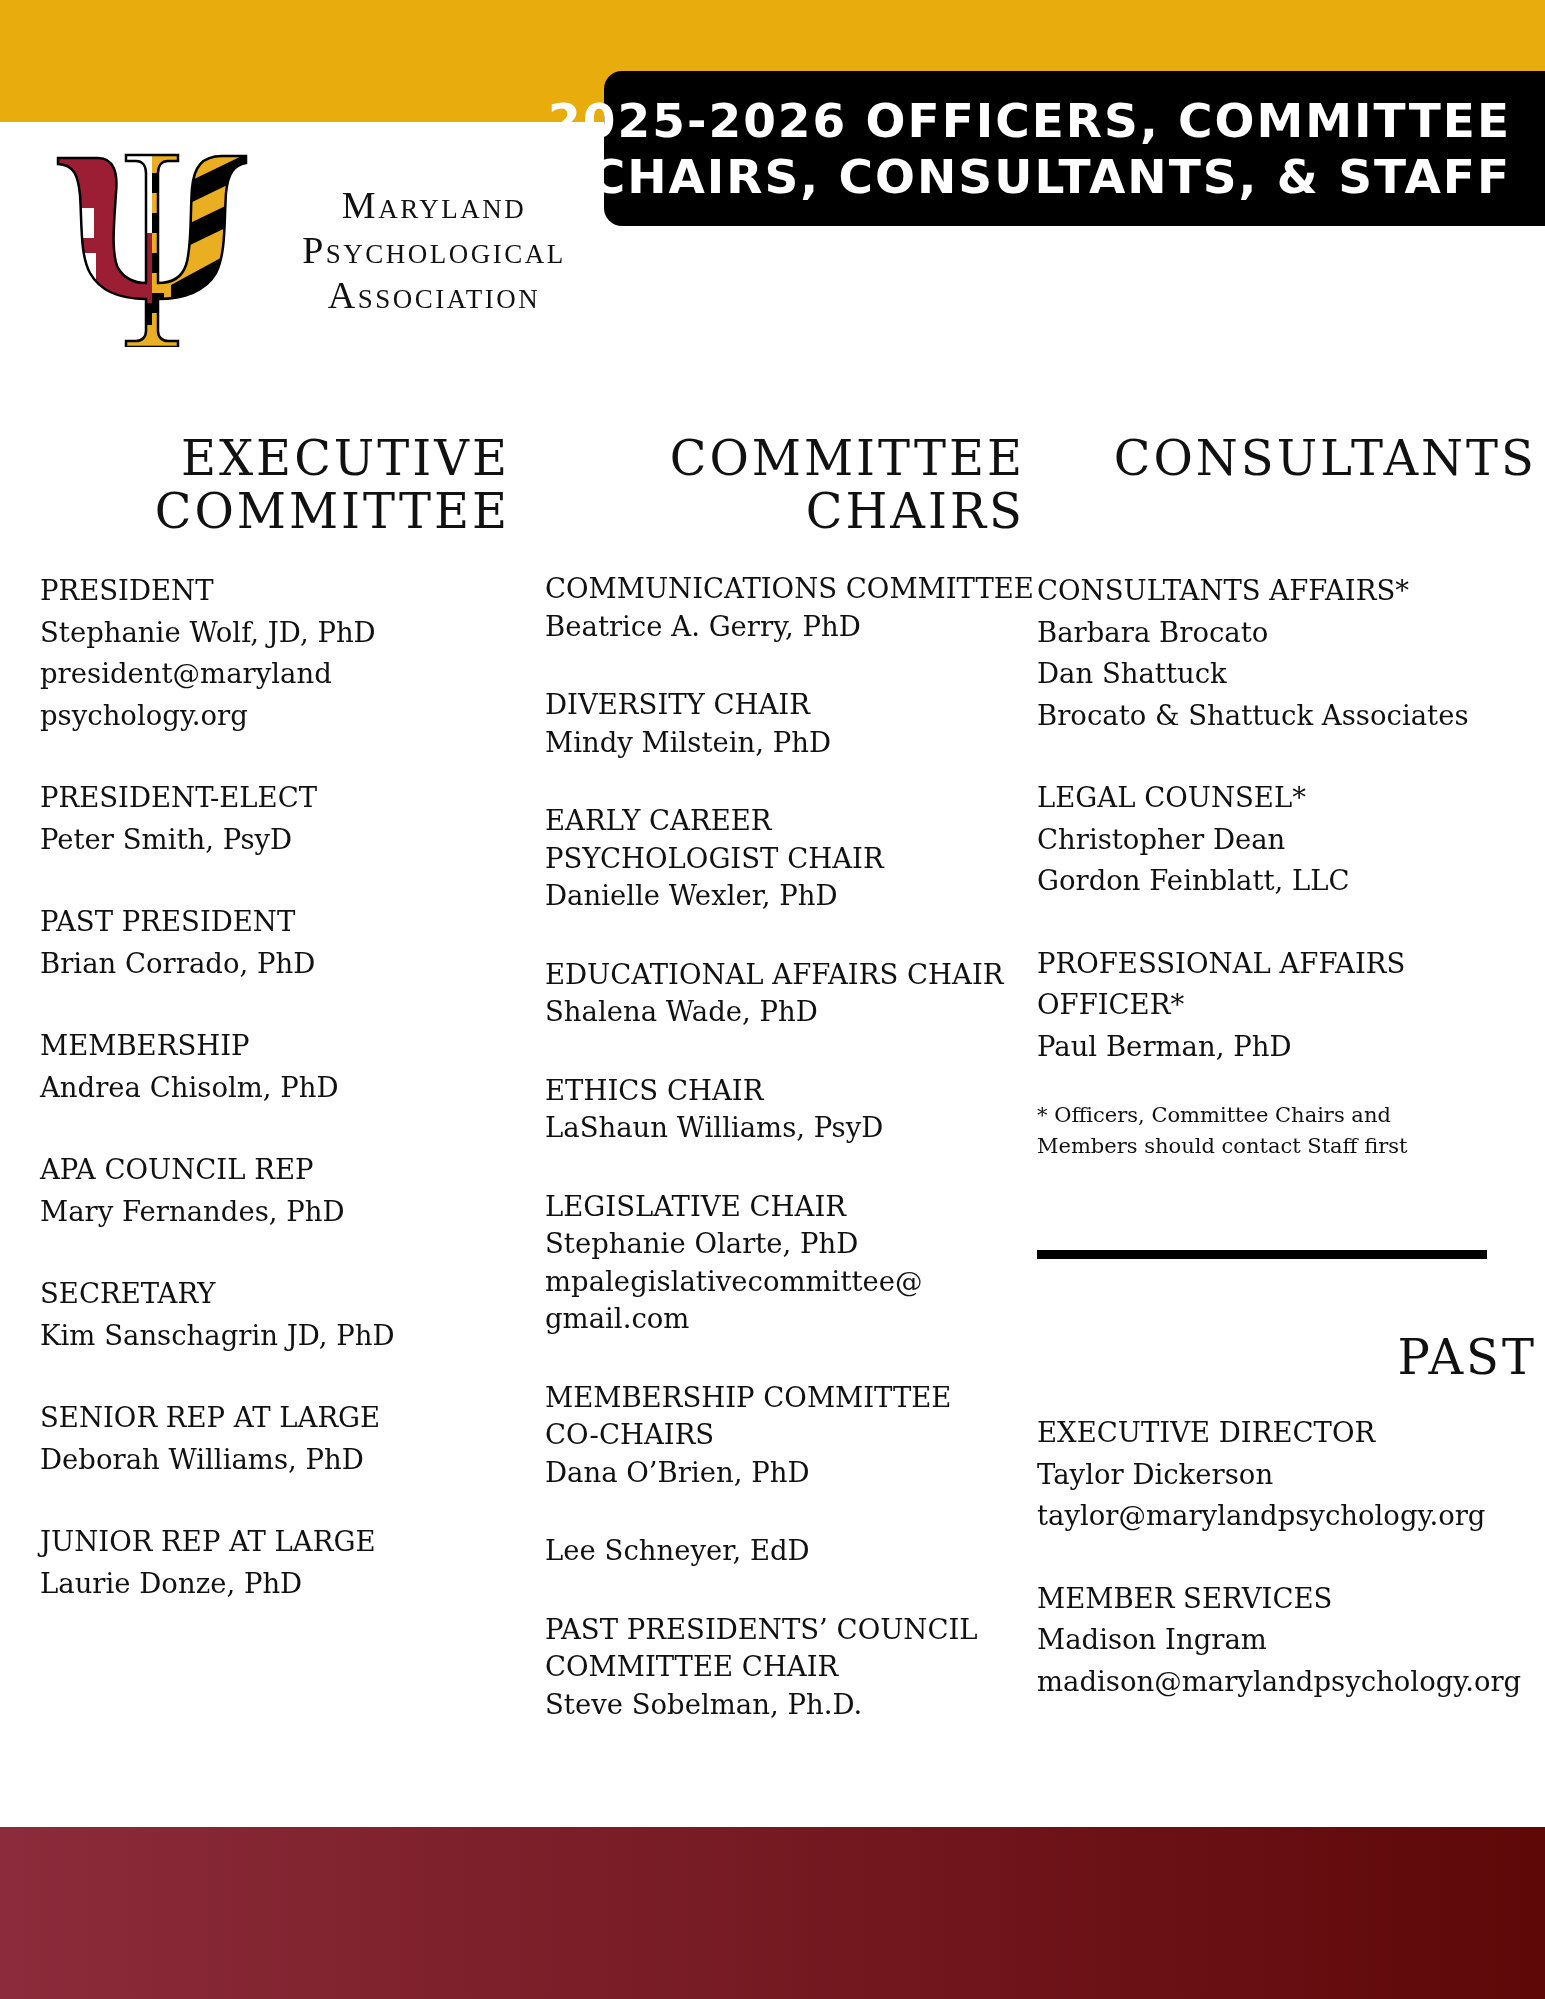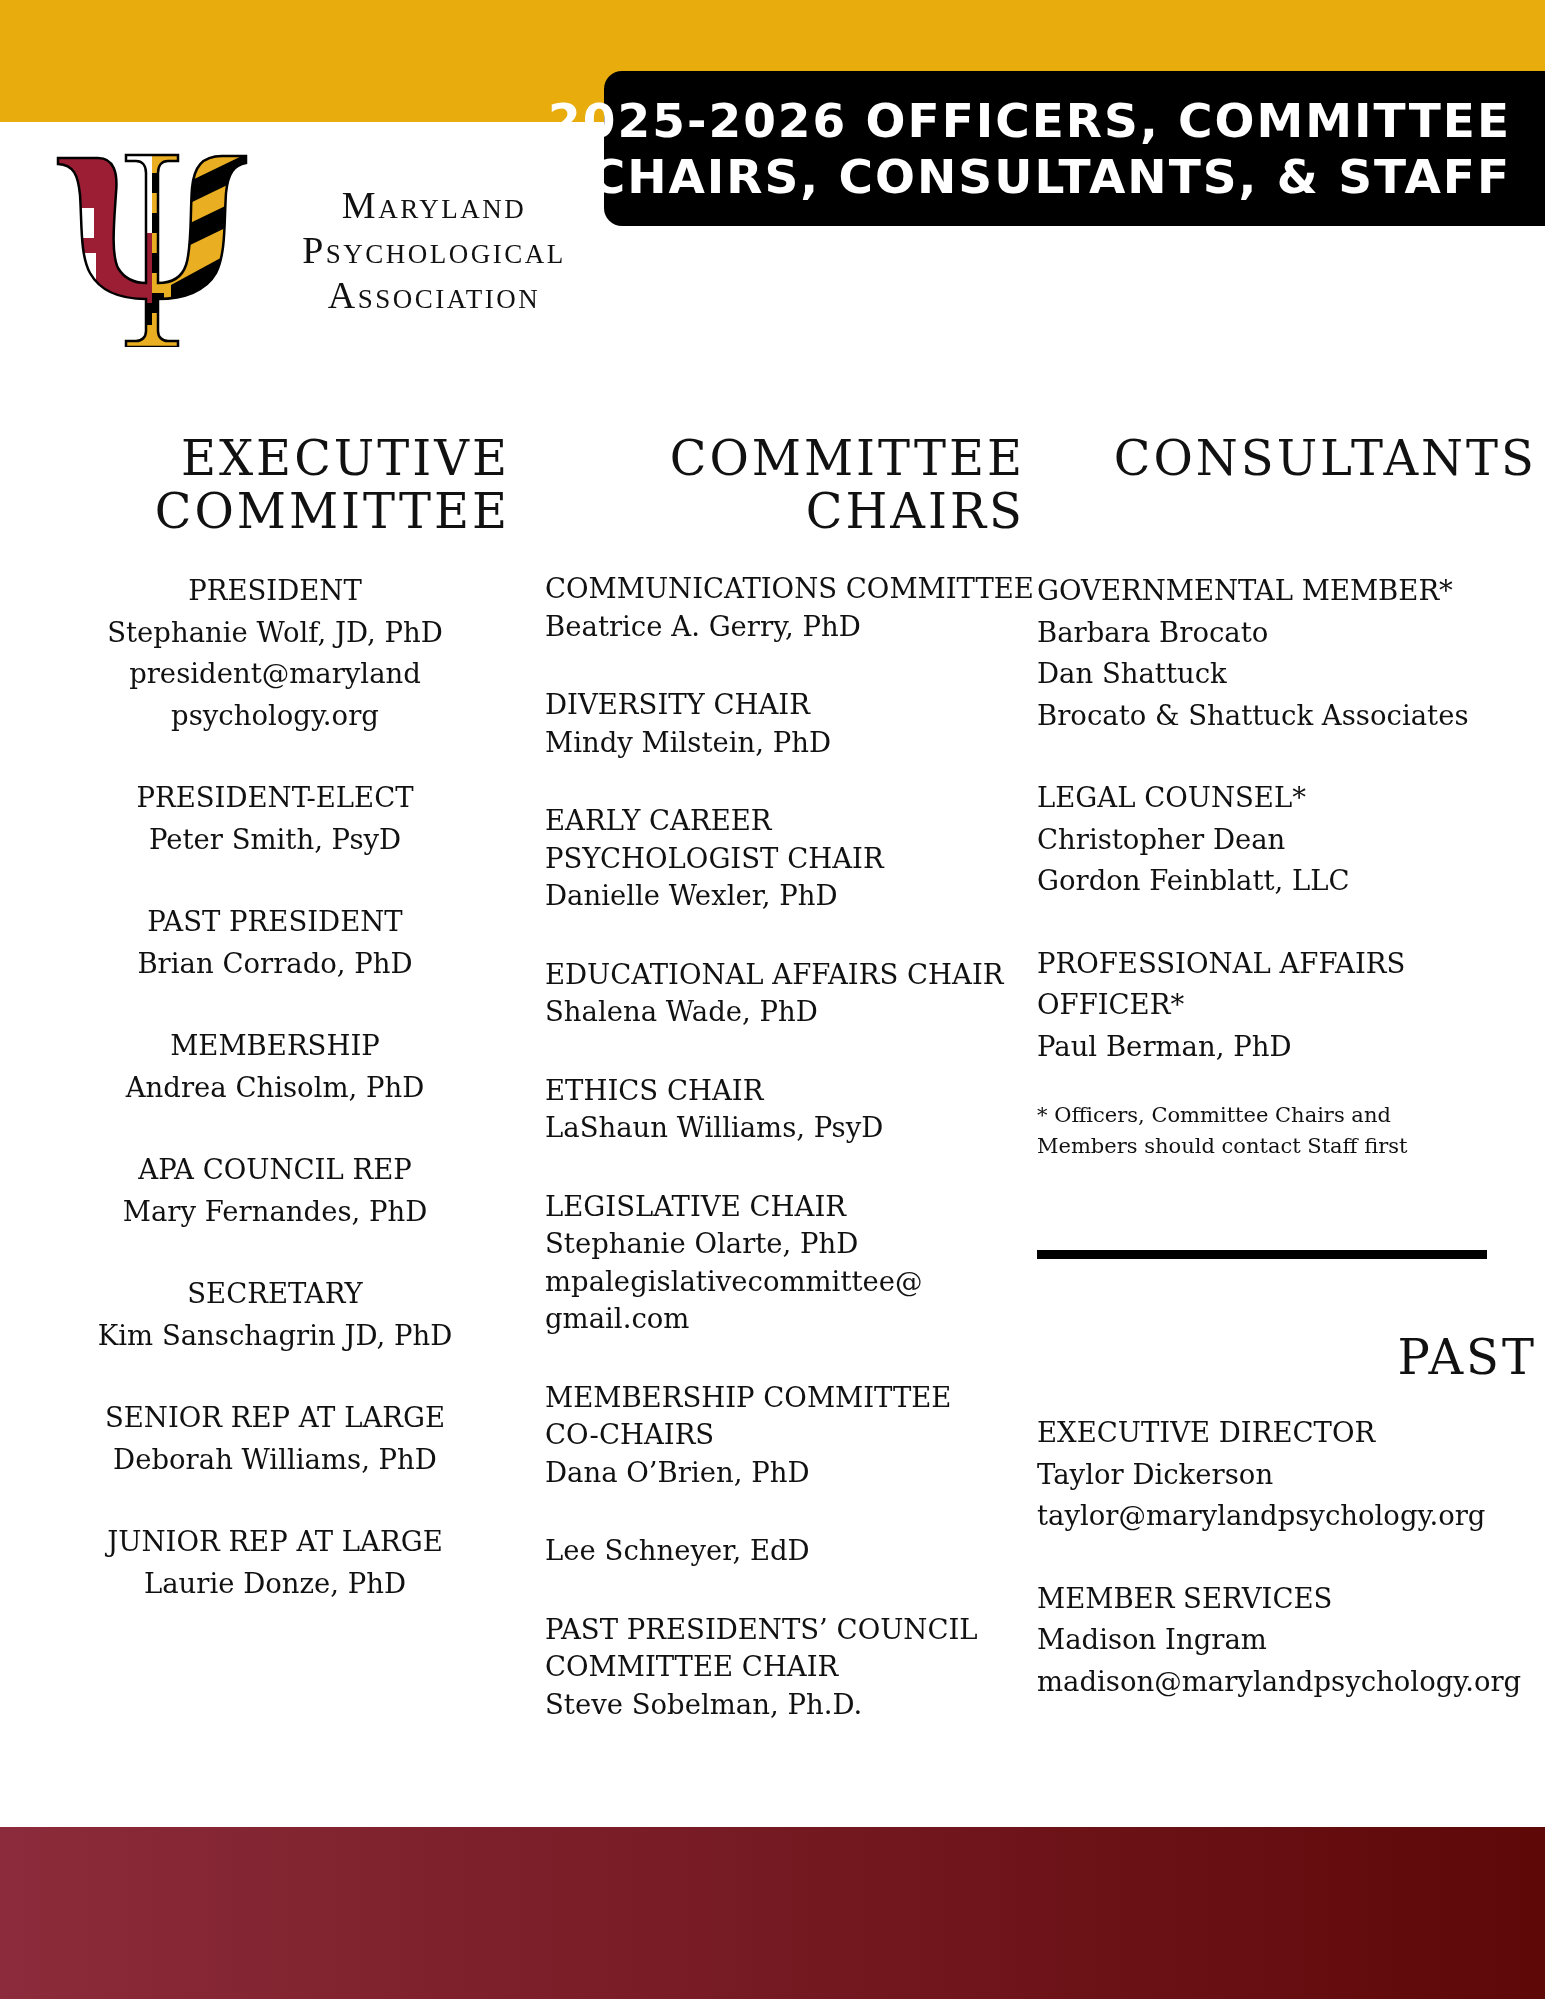--- a/index.html
+++ b/index.html
@@ -31,21 +31,21 @@
   .col2 { left:545px; width:480px; }
   .col3 { left:1037px; width:500px; }
   .section-heading {
     font-family:"DejaVu Serif", "Liberation Serif", serif; font-size:48px; line-height:53px;
     letter-spacing:3px; font-weight:normal; margin:0; color:#111;text-align:right;
   }
   .entries { margin-top:32px; }
   .col3 .entries.consultants { margin-top:85px; }
   .entry { margin-bottom:41px; }
   .line { font-size:27.5px; line-height:37.5px; white-space:nowrap; color:#111; }
-  .col1 .line { line-height:41.5px;text-align:center; }
+  .col1 .line { line-height:41.5px; }
   .col1 .entry { margin-bottom:41px; }
   .col3 .line { line-height:41.5px; }
   .footnote { font-size:21px; line-height:31px; margin-top:-8px; color:#111; }
   .divider { width:450px; height:9px; background:#000; margin-top:88px; }
   .staff-heading { margin-top:72px; }
   .staff-entries { margin-top:28px; }
   .footer {
     position:absolute; left:0; top:1827px; width:1545px; height:172px;
     background:linear-gradient(to right, #8C2B3B, #7A1D27 40%, #5E0808);
   }
@@ -183,21 +183,21 @@
         <div class="line">COMMITTEE CHAIR</div>
         <div class="line">Steve Sobelman, Ph.D.</div>
       </div>
     </div>
 </div>
 
 <div class="col col3">
   <h2 class="section-heading">CONSULTANTS</h2>
   <div class="entries consultants" id="consultant-entries">
       <div class="entry">
-        <div class="line">GOVERNMENTAL MEMBER*</div>
+        <div class="line">CONSULTANTS AFFAIRS*</div>
         <div class="line">Barbara Brocato</div>
         <div class="line">Dan Shattuck</div>
         <div class="line">Brocato &amp; Shattuck Associates</div>
       </div>
       <div class="entry">
         <div class="line">LEGAL COUNSEL*</div>
         <div class="line">Christopher Dean</div>
         <div class="line">Gordon Feinblatt, LLC</div>
       </div>
       <div class="entry">

